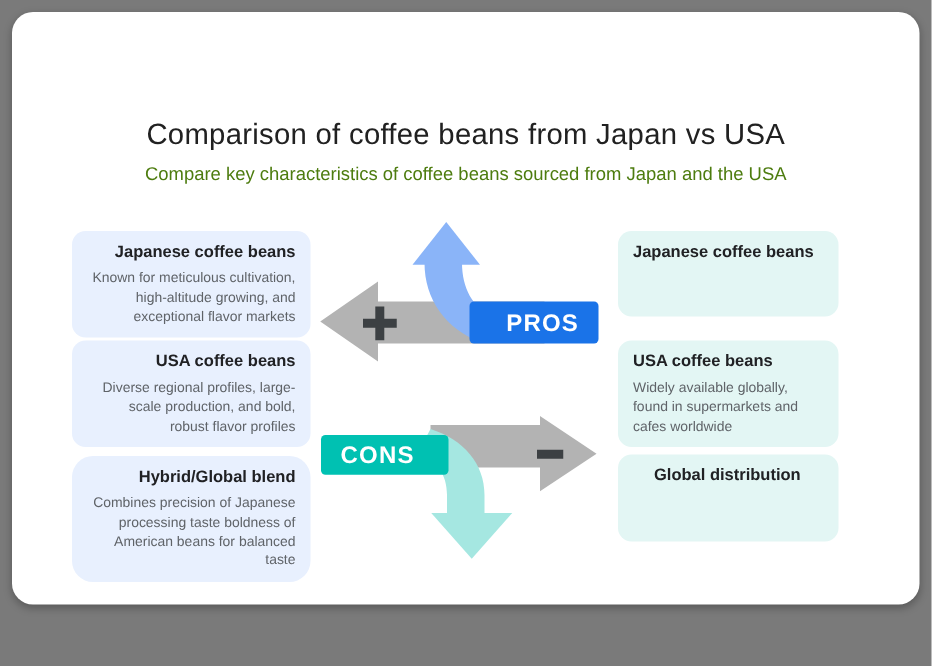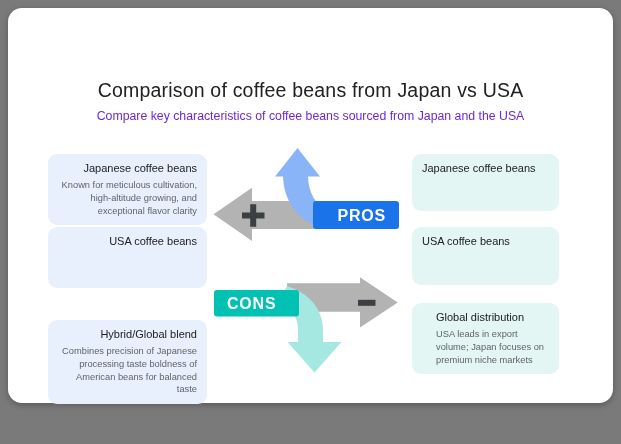--- a/index.html
+++ b/index.html
@@ -15,75 +15,76 @@
     background:#ffffff; border-radius:14px;
     box-shadow:0 2px 6px rgba(0,0,0,0.28);
   }
   .page-title {
     position:absolute; left:0; top:71px; width:100%;
     text-align:center; font-size:19.5px; font-weight:400;
     color:#212121; letter-spacing:0.2px;
   }
   .page-subtitle {
     position:absolute; left:0; top:101px; width:100%;
-    text-align:center; font-size:12.3px; color:#6d28d9;
+    text-align:center; font-size:12.3px; color:#4d7c0f;
   }
   .card {
     position:absolute; border-radius:9px; padding:8px 10px;
   }
   .card .card-title {
-    font-size:11px; font-weight:400; color:#202124; margin-bottom:5px;
+    font-size:11px; font-weight:700; color:#202124; margin-bottom:5px;
   }
   .card .card-body {
     font-size:9.3px; line-height:1.38; color:#5f6368;
   }
   .card.left  { left:40px;  width:159px; text-align:right; background:#e8f0fe; }
   .card.right { left:404px; width:147px; text-align:left;  background:#e3f6f4; }
   .card.l1 { top:146px; min-height:56px; }
   .card.l2 { top:219px; min-height:61px; }
-  .card.l3 { top:312px; min-height:61px; }
+  .card.l3 { top:296px; min-height:61px;border-radius:14px; }
   .card.r1 { top:146px; min-height:57px; }
   .card.r2 { top:219px; min-height:58px; }
   .card.r3 { top:295px; min-height:58px;padding-left:24px; }
   
   .arrows-svg { position:absolute; left:197px; top:132px; }
   .arrows-svg text {
     font-family:"Liberation Sans", sans-serif;
     font-size:16px; font-weight:700; fill:#ffffff; letter-spacing:0.8px;
   }
 </style>
 </head>
 <body>
 
 <div class="panel">
 
   <h1 class="page-title">Comparison of coffee beans from Japan vs USA</h1>
   <p class="page-subtitle">Compare key characteristics of coffee beans sourced from Japan and the USA</p>
 
   <div class="card left l1">
     <div class="card-title">Japanese coffee beans</div>
-    <div class="card-body">Known for meticulous cultivation, high-altitude growing, and exceptional flavor clarity</div>
+    <div class="card-body">Known for meticulous cultivation, high-altitude growing, and exceptional flavor markets</div>
   </div>
   <div class="card left l2">
     <div class="card-title">USA coffee beans</div>
+    <div class="card-body">Diverse regional profiles, large-scale production, and bold, robust flavor profiles</div>
   </div>
   <div class="card left l3">
     <div class="card-title">Hybrid/Global blend</div>
     <div class="card-body">Combines precision of Japanese processing taste boldness of American beans for balanced taste</div>
   </div>
 
   <div class="card right r1">
     <div class="card-title">Japanese coffee beans</div>
   </div>
   <div class="card right r2">
     <div class="card-title">USA coffee beans</div>
+    <div class="card-body">Widely available globally, found in supermarkets and cafes worldwide</div>
   </div>
   <div class="card right r3">
     <div class="card-title">Global distribution</div>
-    <div class="card-body">USA leads in export volume; Japan focuses on premium niche markets</div>
   </div>
 
   <svg class="arrows-svg" width="200" height="245" viewBox="0 0 200 245">
 
     <path d="M8.5,74.3 L47,47.7 L47,61 L158,61 L158,89 L47,89 L47,101 Z" fill="#b3b3b3"></path>
     <path d="M37,75.5 H59.5 M48.2,64.3 V86.8" stroke-width="6" fill="none" stroke="#3c4043"></path>
     <g>
       <path d="M78,35 L103,35 C103,52 110,65 124,72 L116,88.5 C92,79 78,60 78,35 Z" fill="#8ab4f8"></path>
       <path d="M70,36.5 L115,36.5 L92.5,8 Z" fill="#8ab4f8"></path>
     </g>

